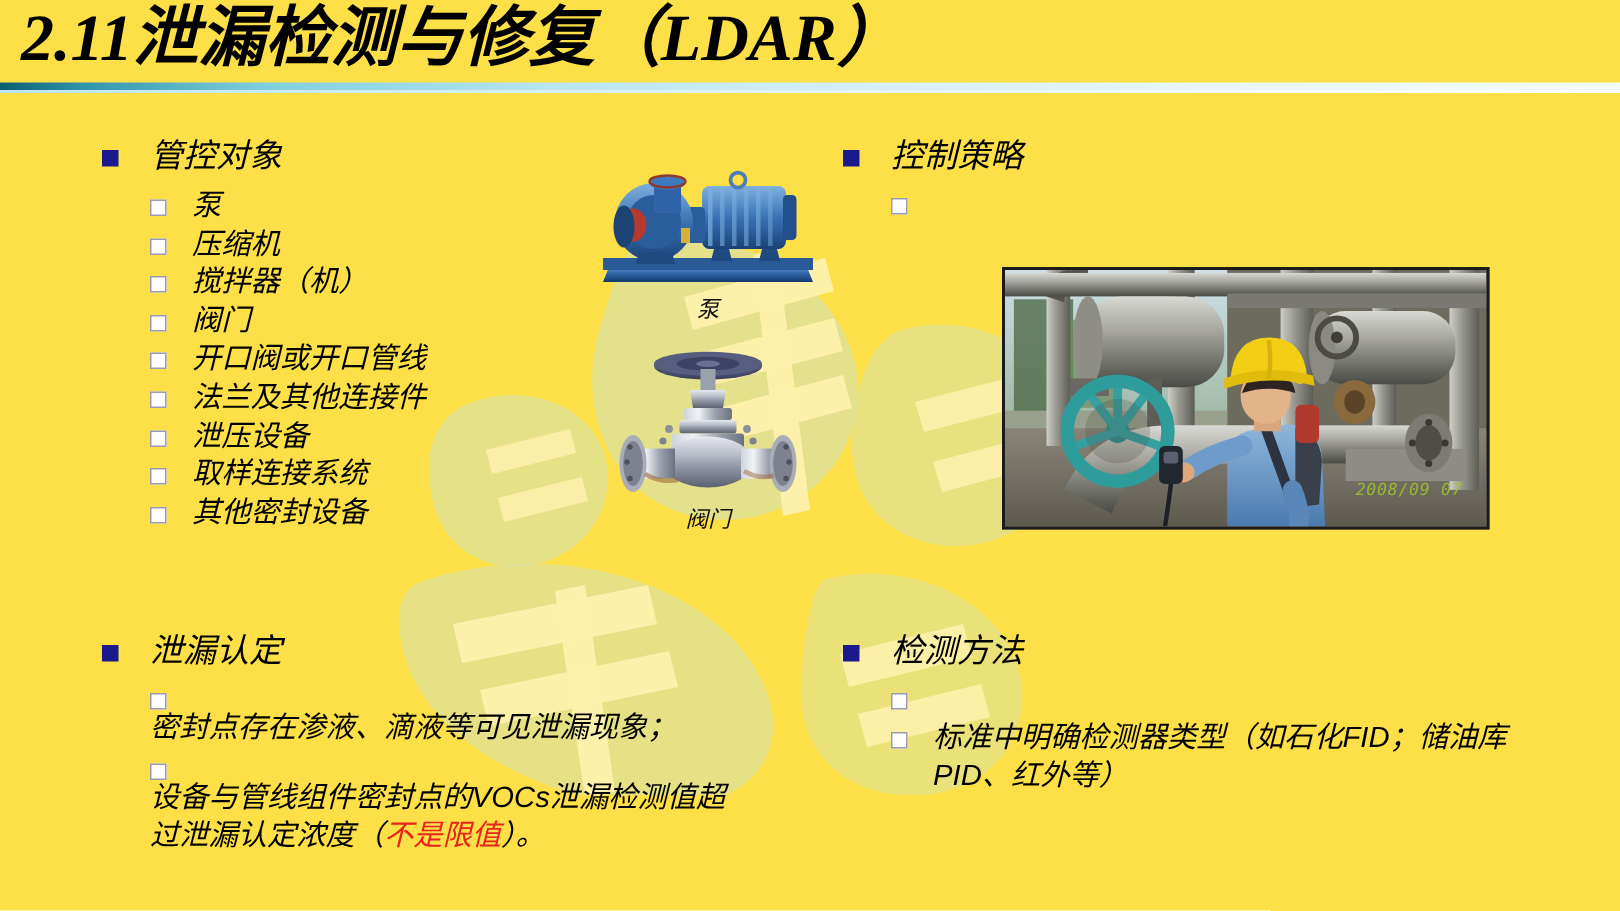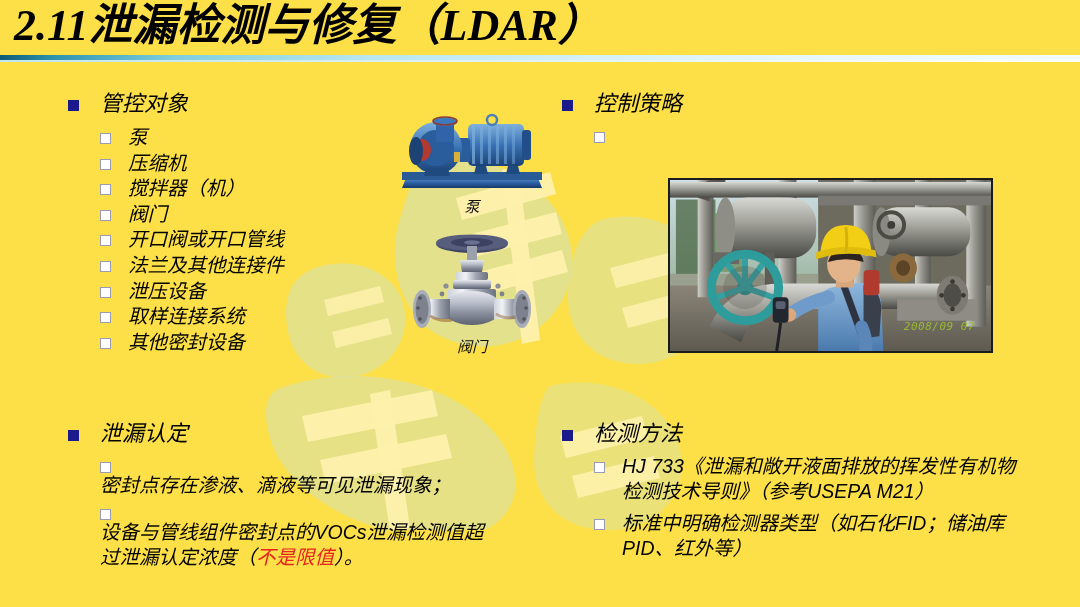--- a/index.html
+++ b/index.html
@@ -210,21 +210,20 @@
   </div>
 
   <div class="block" id="blk-method">
     <div class="lvl1">
       <span class="bullet1"></span>
       <span class="lvl1-text">检测方法</span>
     </div>
     <div class="sublist">
       <div class="lvl2">
         <span class="bullet2"></span>
-        <span class="lvl2-text" style="width:395px">HJ 733《泄漏和敞开液面排放的挥发性有机物检测技术导则》（参考USEPA M21）</span>
       </div>
       <div class="lvl2">
         <span class="bullet2"></span>
         <span class="lvl2-text" style="width:395px">标准中明确检测器类型（如石化FID；储油库PID、红外等）</span>
       </div>
     </div>
   </div>
 
   <div class="fig" id="fig-pump">
     <svg width="160" height="100" viewBox="0 0 160 100" xmlns="http://www.w3.org/2000/svg">

